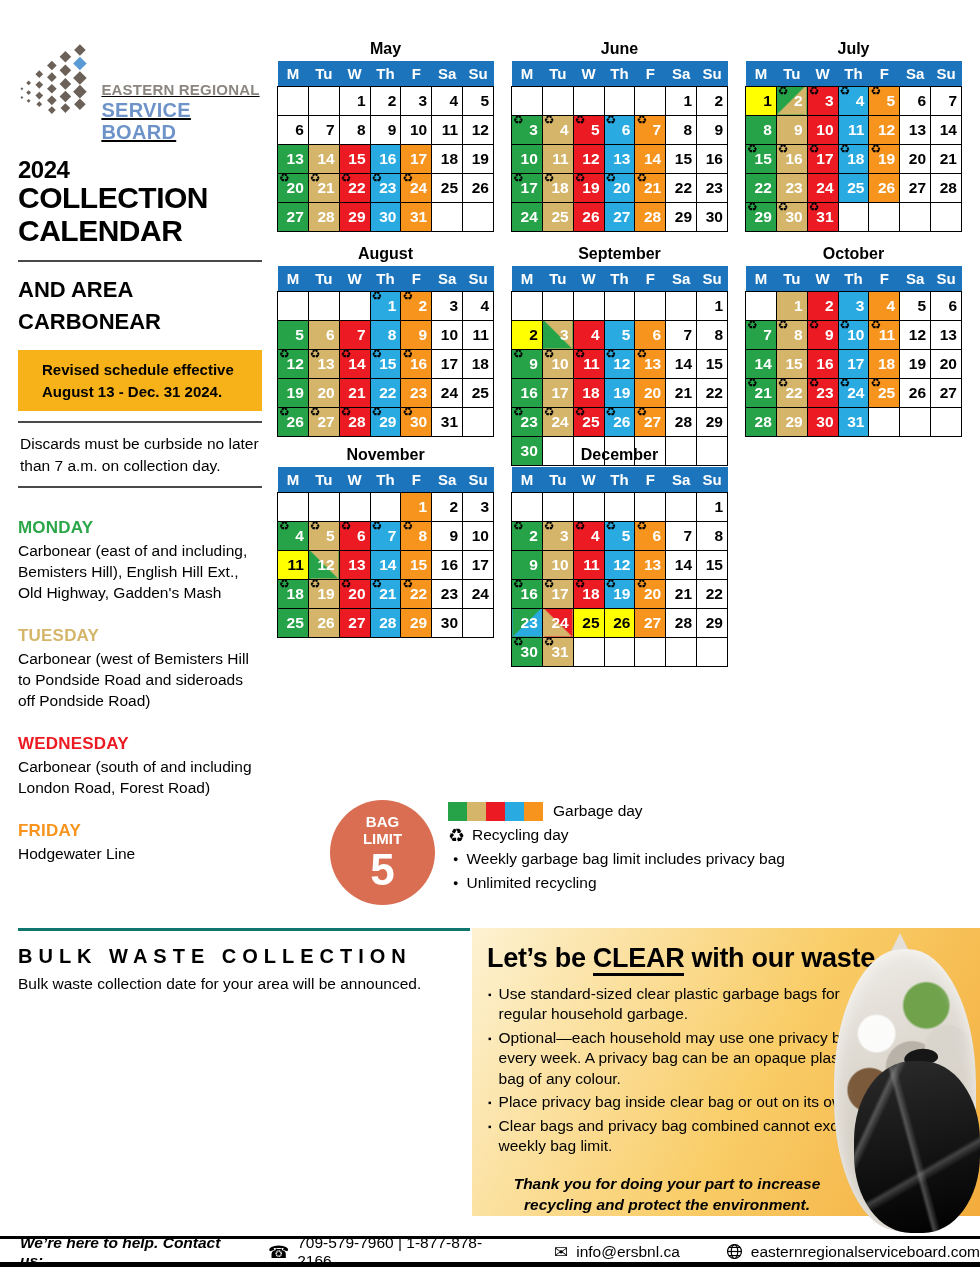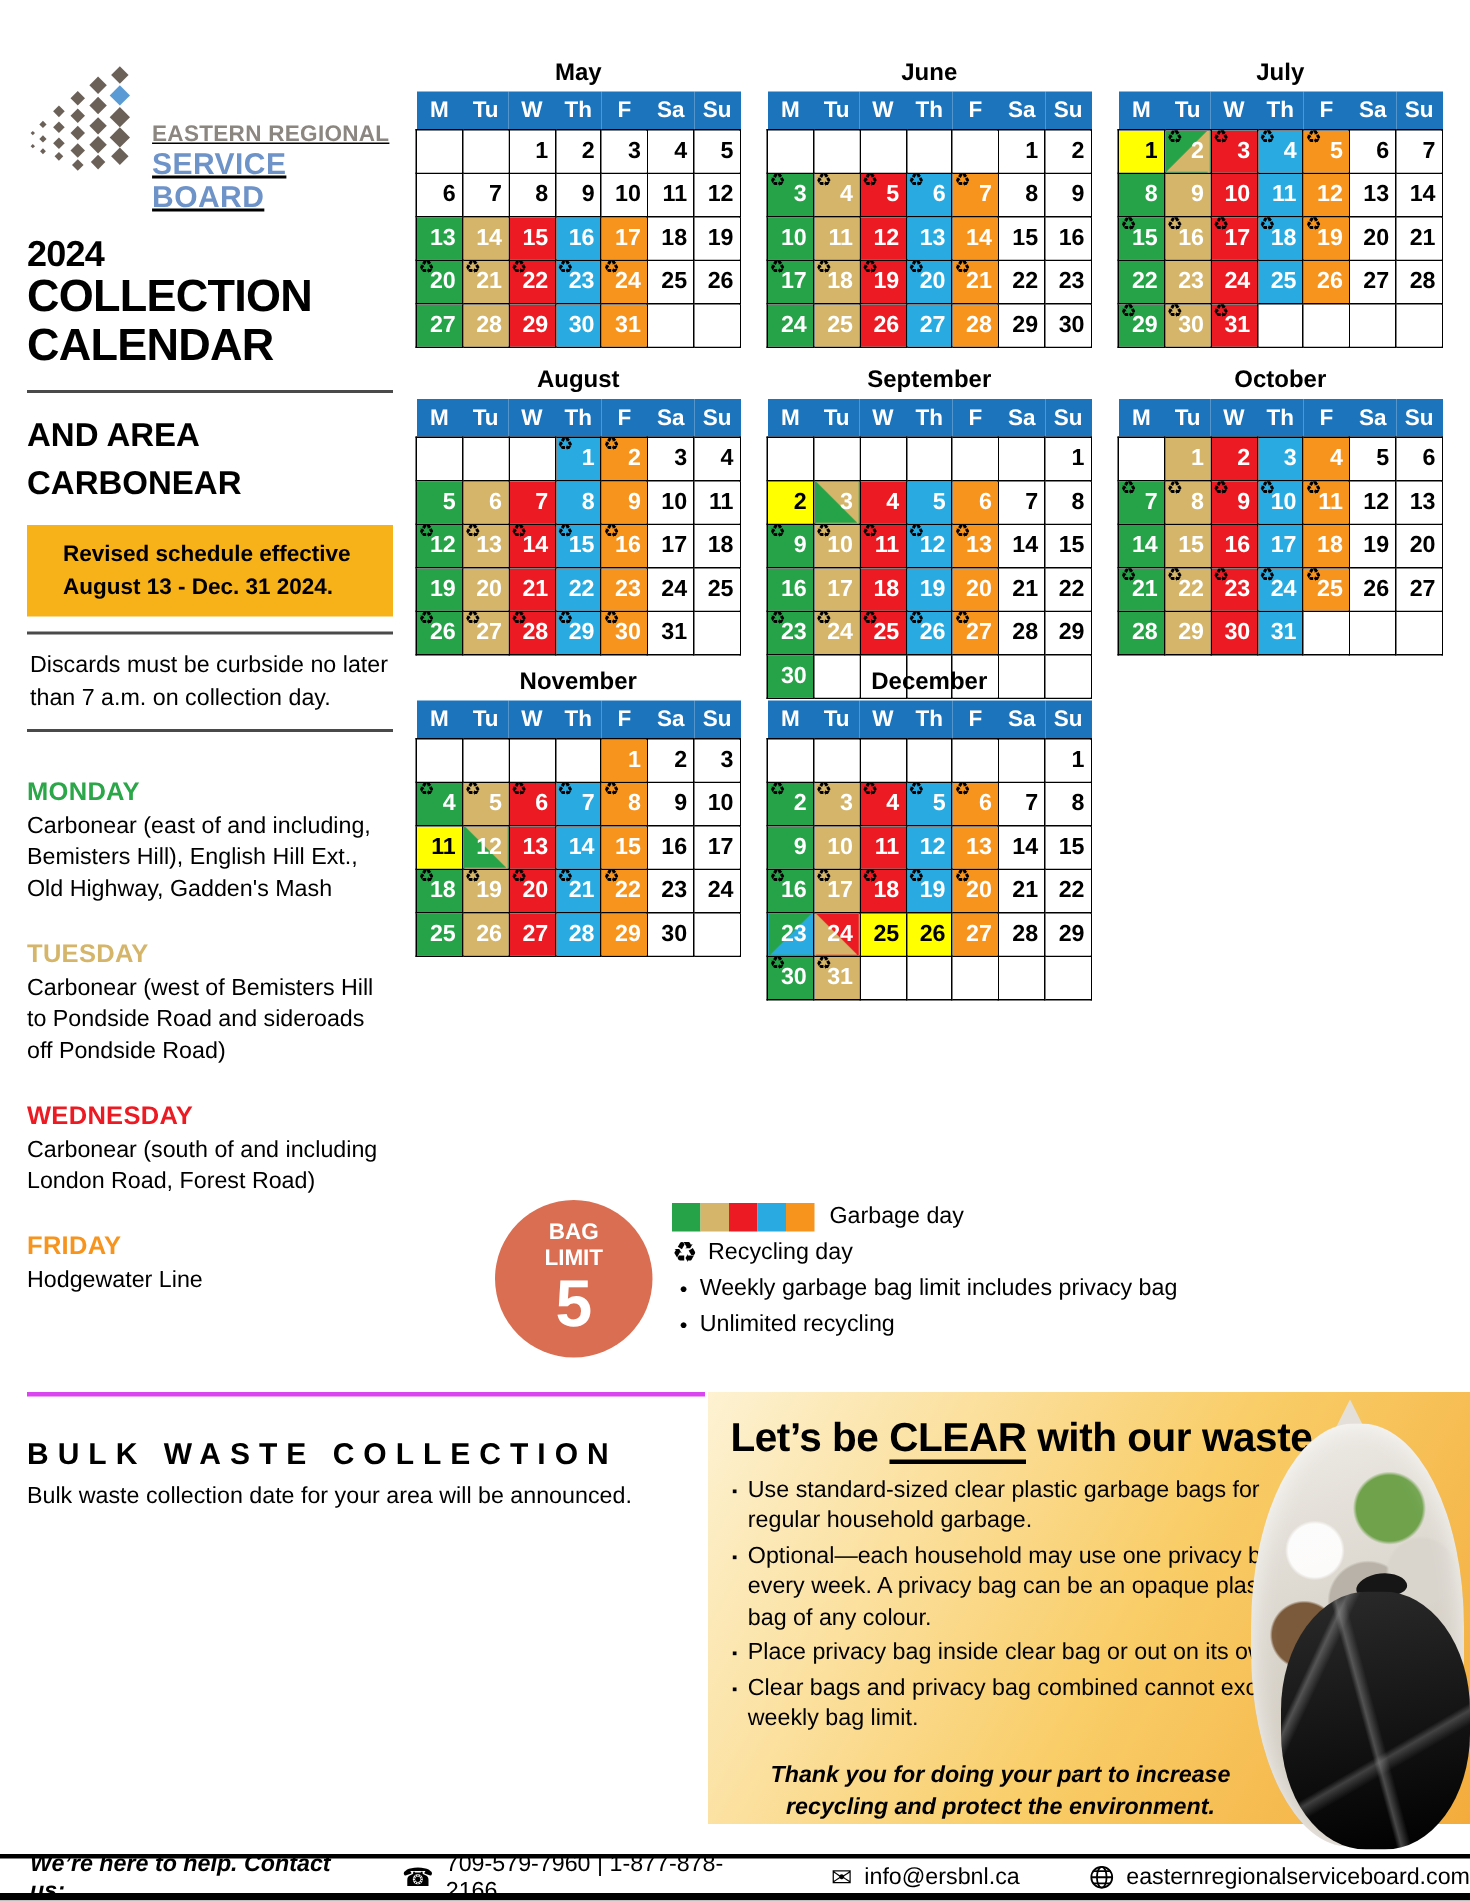--- a/index.html
+++ b/index.html
@@ -47,21 +47,21 @@
   .baglimit .b1 { font-size:15px; font-weight:800; }
   .baglimit .b2 { font-size:15px; font-weight:800; margin-top:2px; }
   .baglimit .b3 { font-size:44px; font-weight:800; margin-top:2px; }
   .legend { position:absolute; left:448px; top:801px; font-size:15.5px; }
   .lrow { display:flex; align-items:center; margin-bottom:4px; height:20px; }
   .swatch { width:19px; height:19px; display:inline-block; }
   .lrow .lab { margin-left:10px; }
   .lrow .rec { font-size:19px; line-height:1; font-family:"DejaVu Sans",sans-serif; }
   .lrow .dot { font-size:9px; margin:0 8px 0 5px; }
   
-  .bulk { position:absolute; left:18px; top:928px; width:452px; border-top:3px solid #d946ef; padding-top:28px; }
+  .bulk { position:absolute; left:18px; top:928px; width:452px; border-top:3px solid #0f766e; padding-top:14px; }
   .bulk h2 { font-size:20px; font-weight:800; letter-spacing:6px; }
   .bulk p { font-size:15.5px; margin-top:7px; }
   
   .clearpanel { position:absolute; left:472px; top:928px; width:508px; height:288px;
                 background:linear-gradient(120deg,#FDF2D2 0%,#F9CD68 55%,#F3AC3C 100%); }
   .clearpanel h2 { margin:15px 0 10px 15px; font-size:27px; font-weight:800; letter-spacing:-.3px; }
   .clearpanel h2 .ul { border-bottom:3.5px solid #000; }
   .cbullets { margin-left:16px; width:382px; font-size:15.5px; line-height:1.32; }
   .cbullets .bi { display:flex; margin-bottom:3px; }
   .cbullets .sq { font-size:10px; margin:4px 7px 0 0; }

